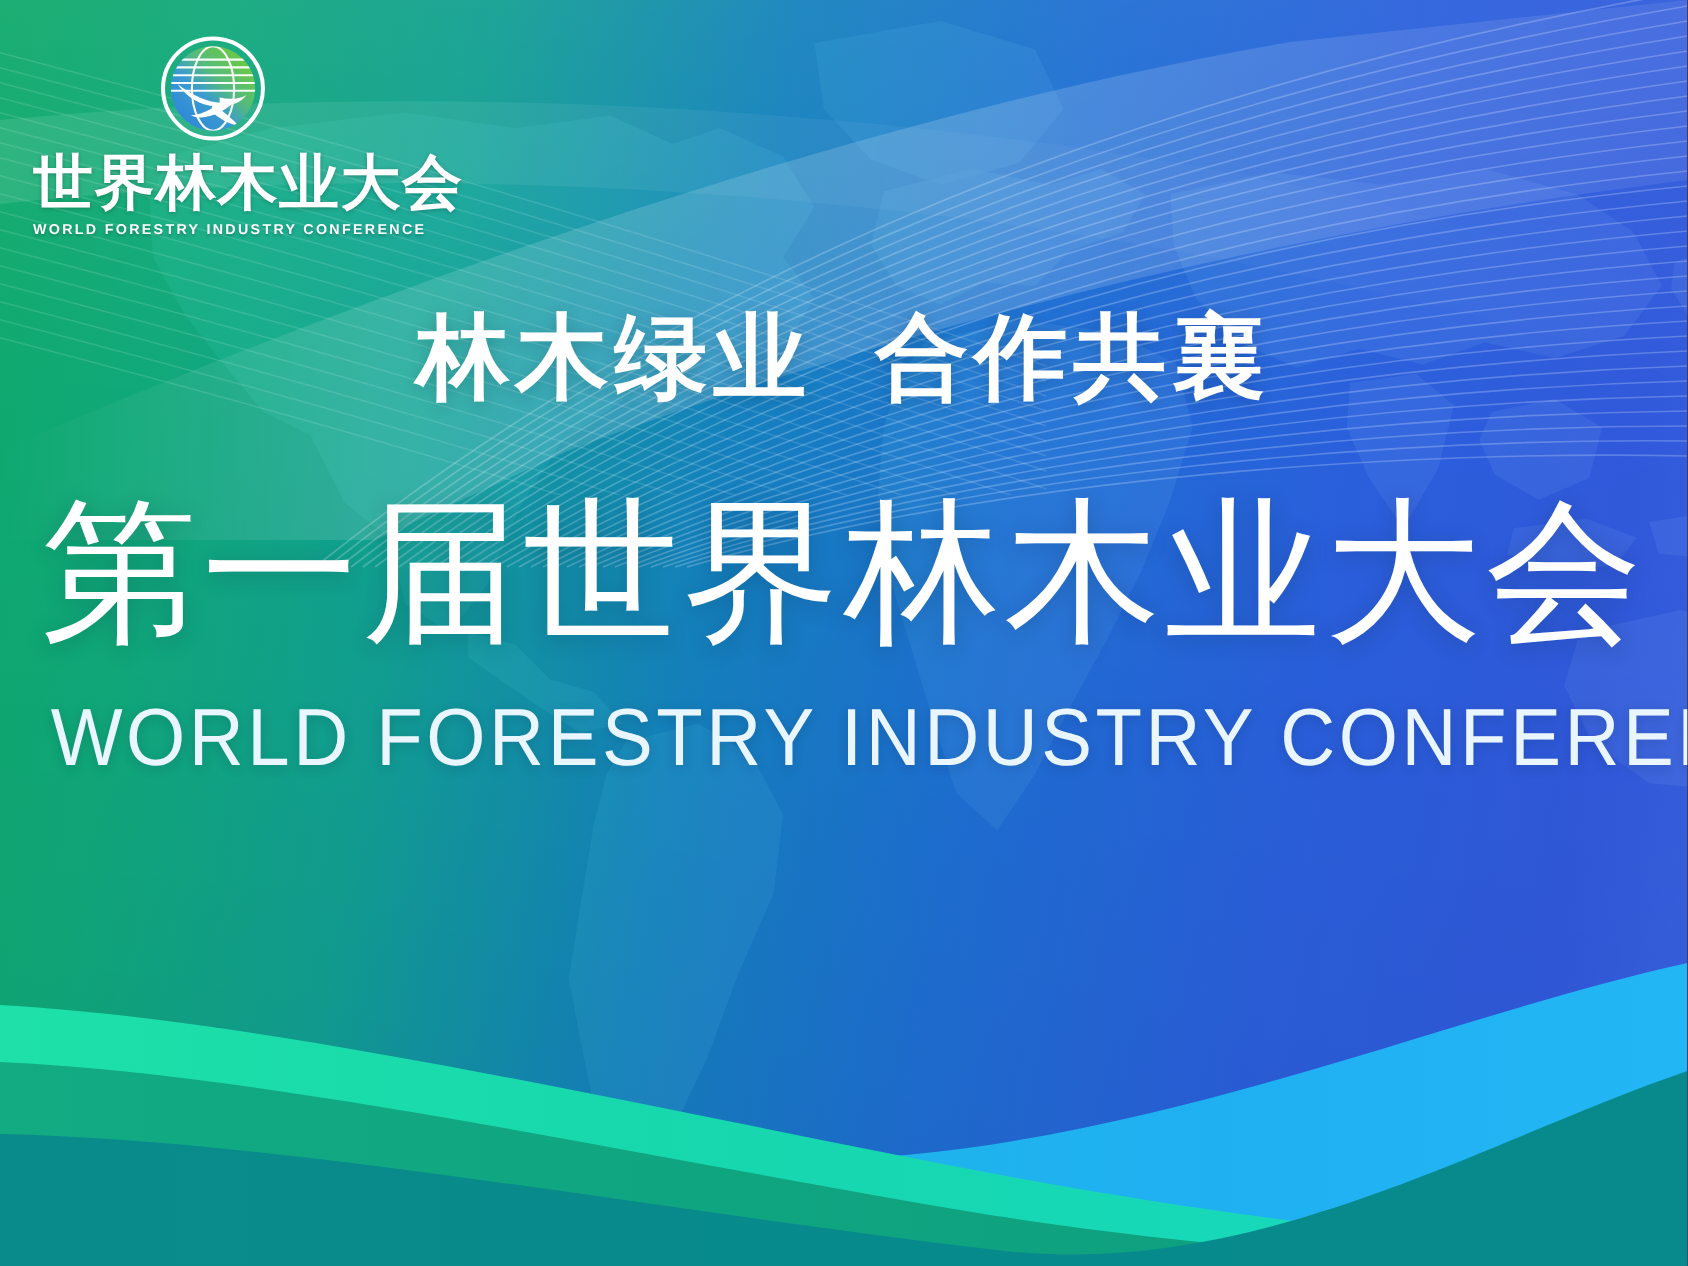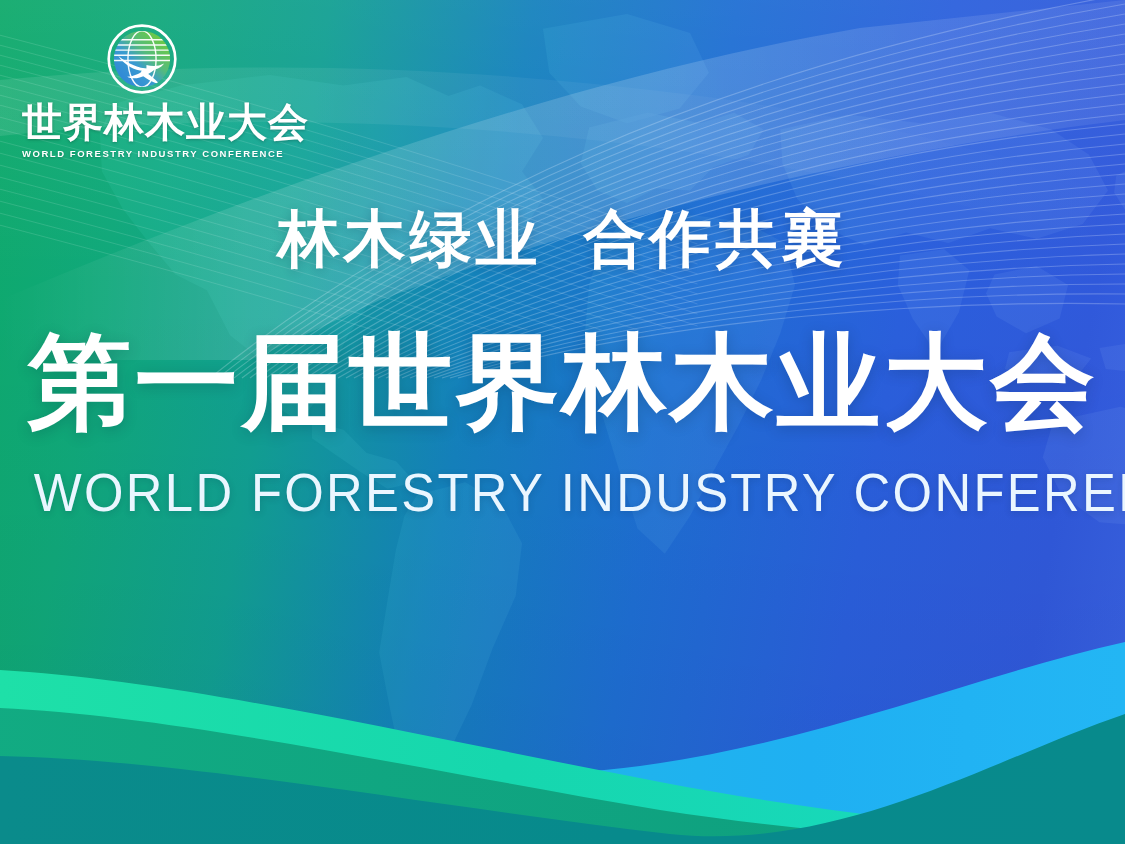--- a/index.html
+++ b/index.html
@@ -148,21 +148,21 @@
     letter-spacing: 4px;
     white-space: nowrap;
     text-shadow: 0 2px 10px rgba(0,35,60,0.20);
   }
   .tagline .gap { display: inline-block; width: 42px; }
 
   .main-title {
     display: block;
     color: #ffffff;
     font-size: 104px;
-    font-weight: 700;
+    font-weight: 400;
     line-height: 1.02;
     letter-spacing: 3px;
     margin-top: 56px;
     white-space: nowrap;
     text-shadow: 0 3px 14px rgba(0,35,60,0.22);
   }
 
   .sub-title {
     display: block;
     color: #eaf6ff;

